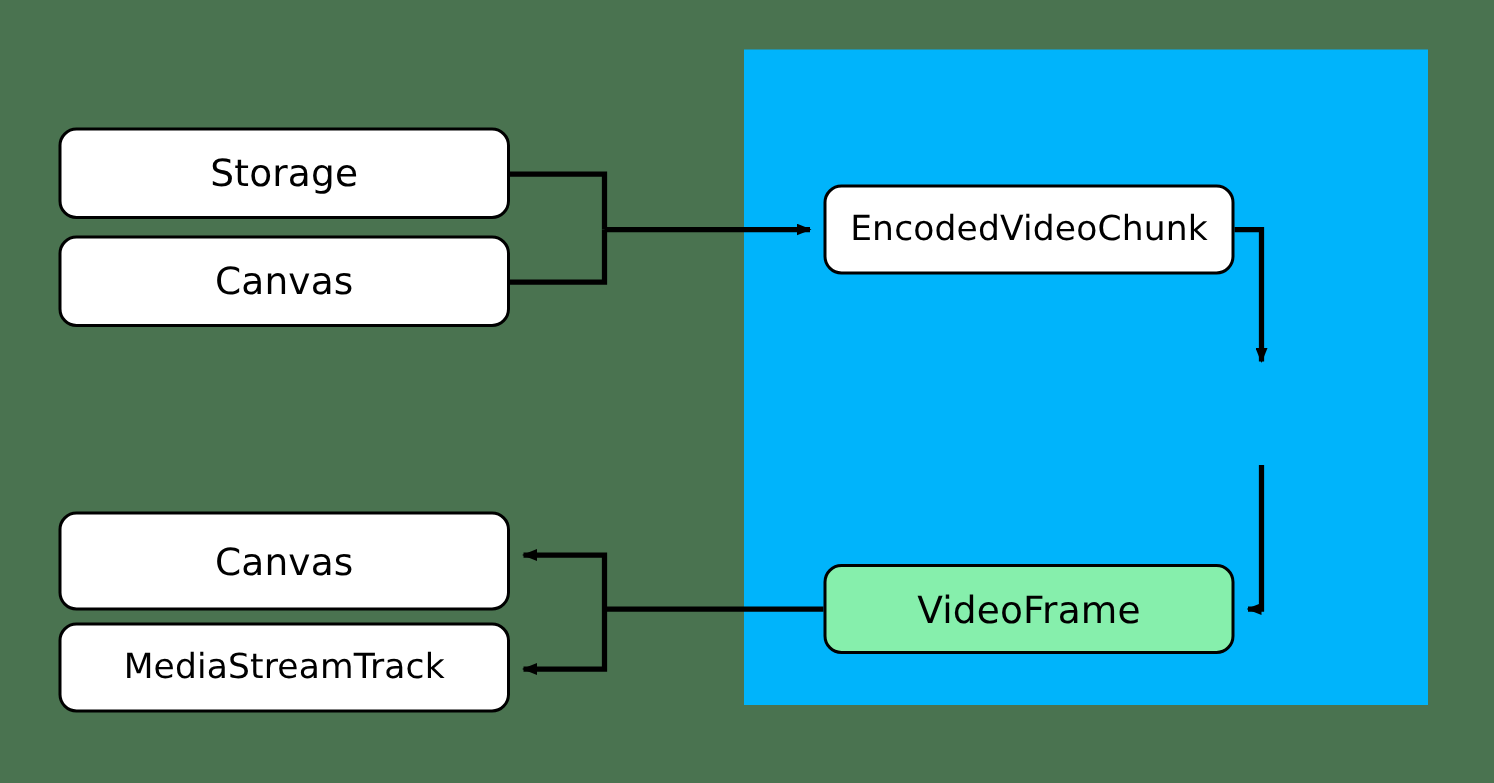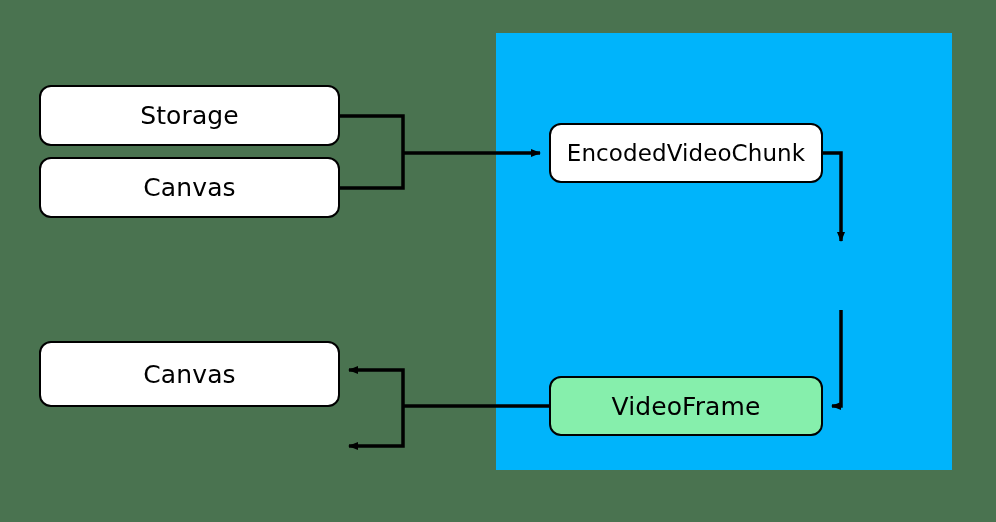--- a/index.html
+++ b/index.html
@@ -100,20 +100,23 @@
   </div>
 
   <div class="node" id="node-network" style="left: 39px; top: 157px; width: 301px; height: 61px; background: rgb(255, 255, 255); border-color: rgb(0, 0, 0);">
     <span>Canvas</span>
   </div>
 
   <div class="node" id="node-canvas" style="left: 39px; top: 341px; width: 301px; height: 66px; background: rgb(255, 255, 255); border-color: rgb(0, 0, 0);">
     <span>Canvas</span>
   </div>
 
+  <div class="node small-text" id="node-mediastreamtrack" style="left: 39px; top: 415px; width: 301px; height: 60px; background: rgb(255, 255, 255); border-color: rgb(0, 0, 0);">
+    <span>MediaStreamTrack</span>
+  </div>
 
   <div class="node small-text" id="node-encodedvideochunk" style="left: 549px; top: 123px; width: 274px; height: 60px; background: rgb(255, 255, 255); border-color: rgb(0, 0, 0);">
     <span>EncodedVideoChunk</span>
   </div>
 
 
   <div class="node" id="node-videoframe" style="left: 549px; top: 376px; width: 274px; height: 60px; background: #86efac; border-color: rgb(0, 0, 0);">
     <span>VideoFrame</span>
   </div>
 

